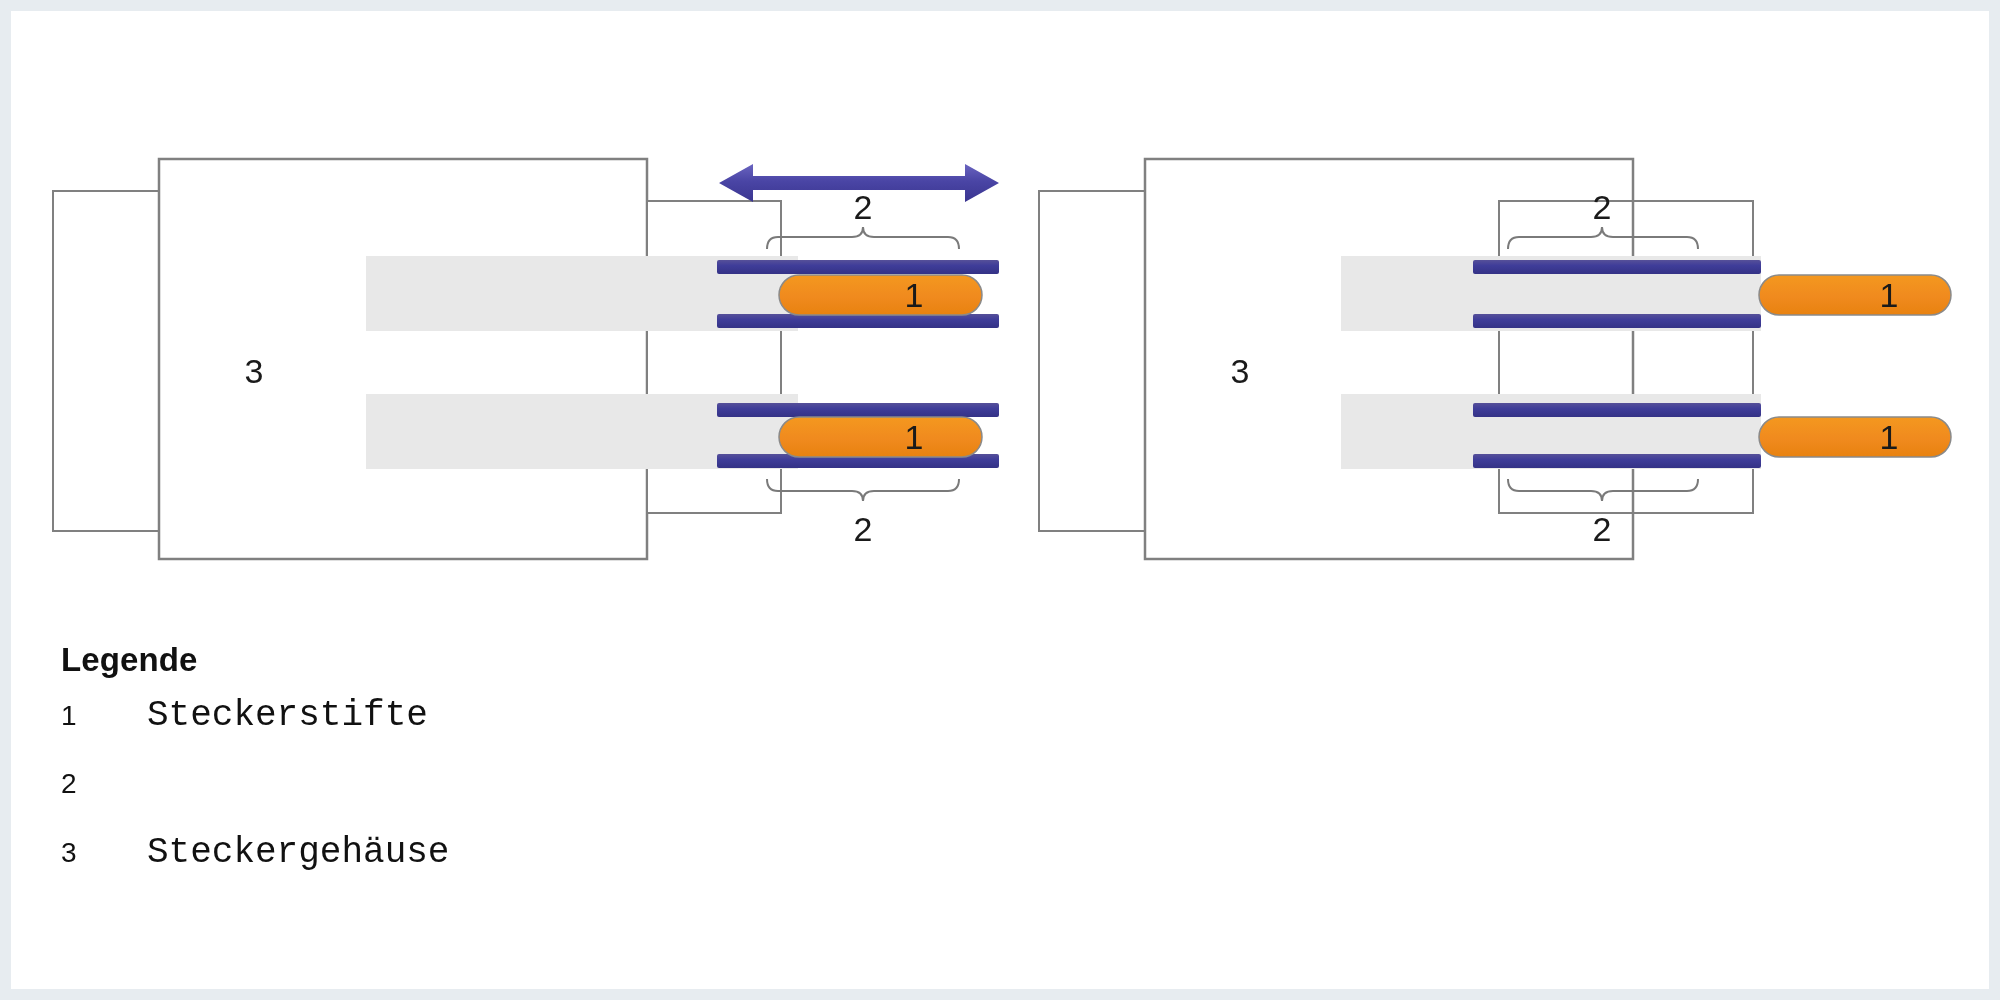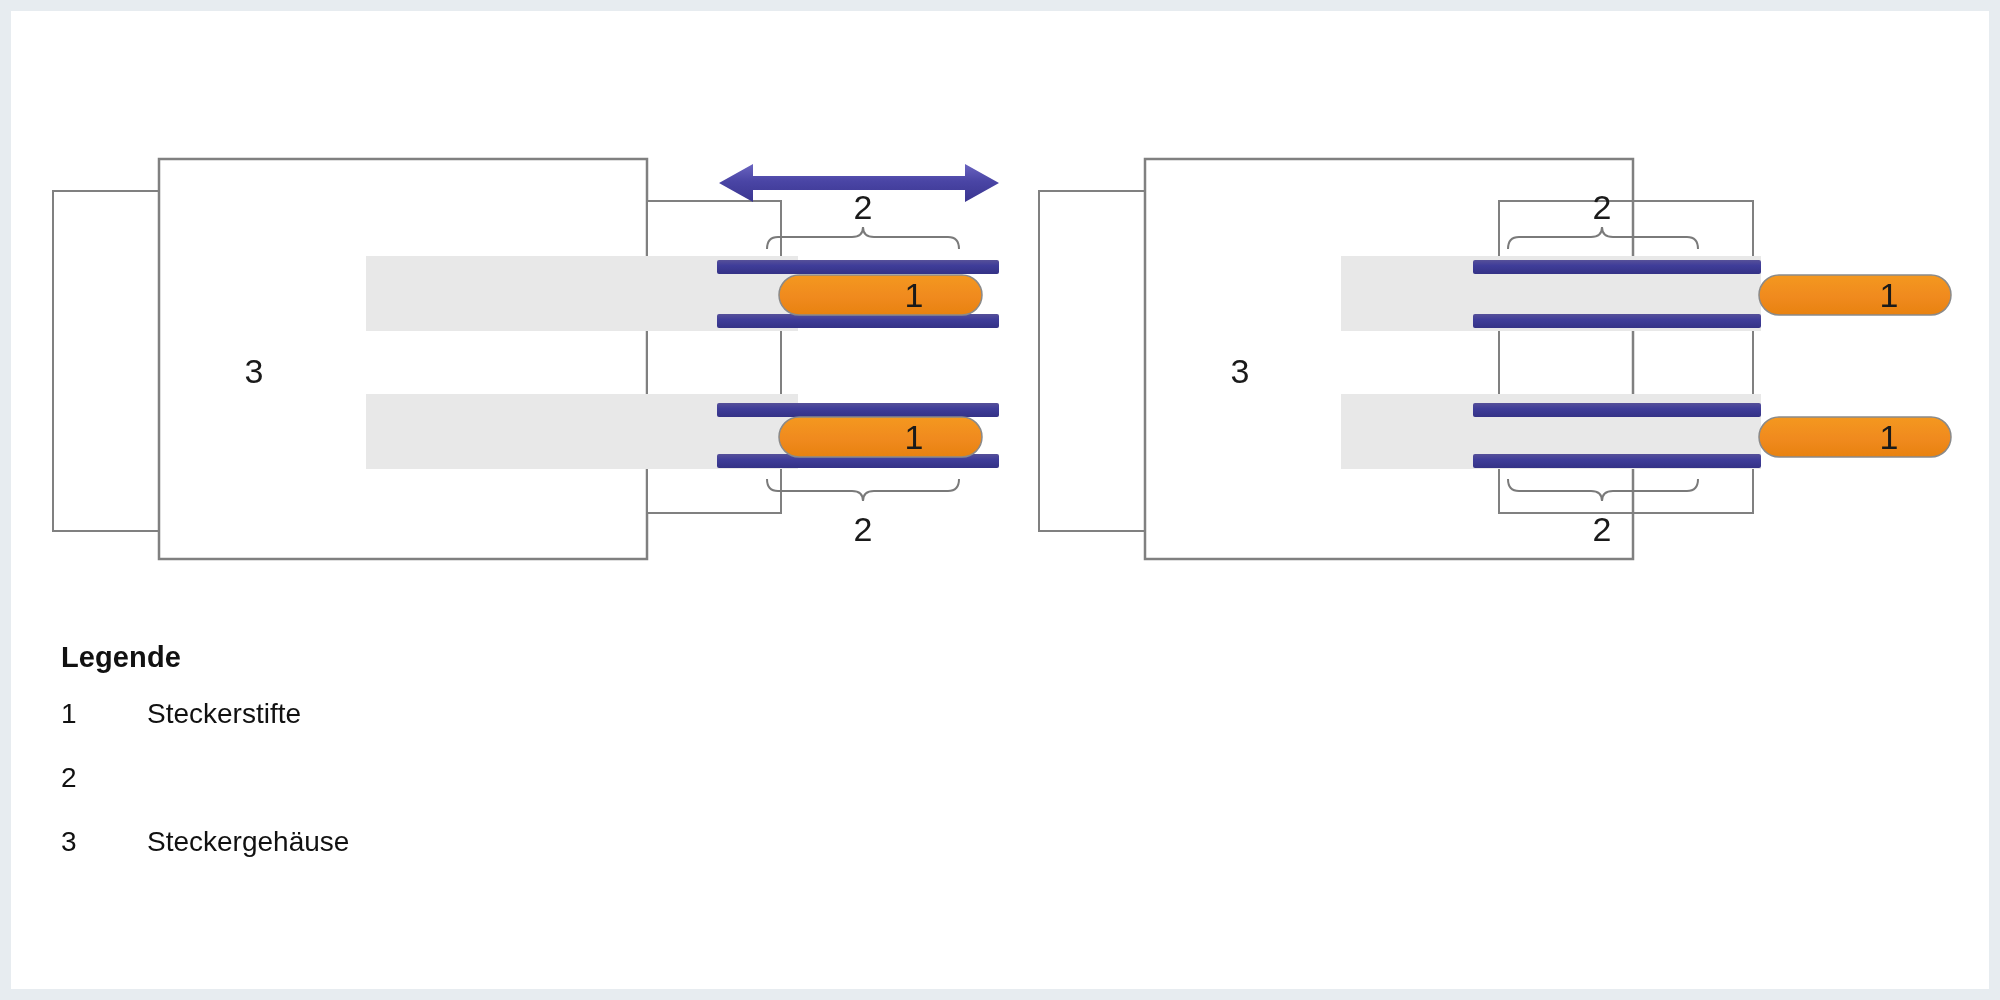--- a/index.html
+++ b/index.html
@@ -36,40 +36,41 @@
     width: 1978px;
     height: 620px;
   }
   #legend {
     position: absolute;
     left: 50px;
     top: 630px;
     width: 900px;
   }
   .legend-title {
-    font-size: 29px;
+    font-size: 33px;
     font-weight: bold;
     color: #111111;
     letter-spacing: 0.1px;
-    margin: 0 0 24px 0;
+    margin: 0 0 16px 0;
   }
   .legend-row {
     display: flex;
     align-items: baseline;
     margin-bottom: 32px;
   }
   .legend-key {
     width: 86px;
     flex: 0 0 86px;
     font-size: 28px;
     color: #111111;
   }
   .legend-val {
-    font-size: 28px;
+    font-size: 36px;
     color: #111111;
+    font-family: Liberation Mono, monospace;
   }
   svg { display: block; }
   text { font-family: "Liberation Sans", sans-serif; fill: #1a1a1a; }
   .num-lbl { font-size: 34px; }
   .num-lbl-3 { font-size: 34px; }
 </style>
 </head>
 <body>
 
 <div id="page">

